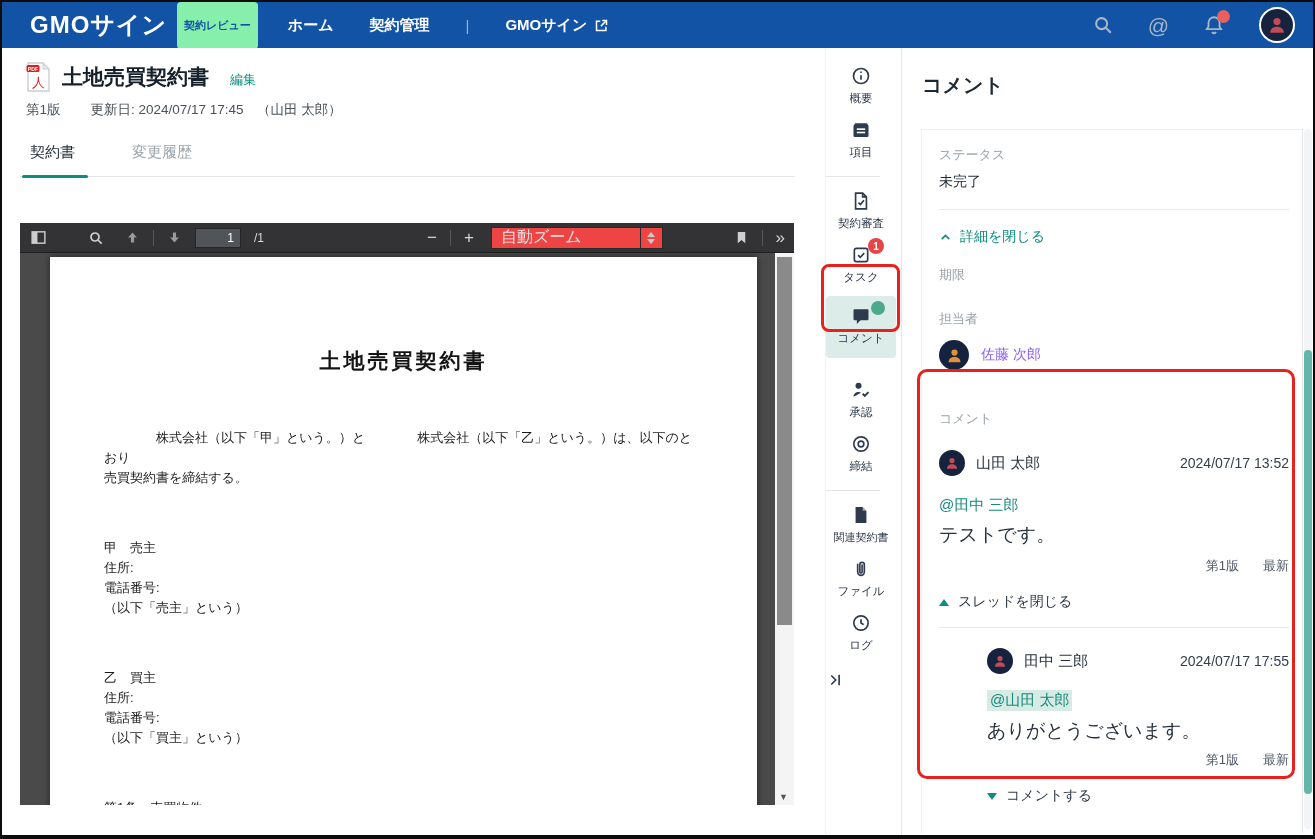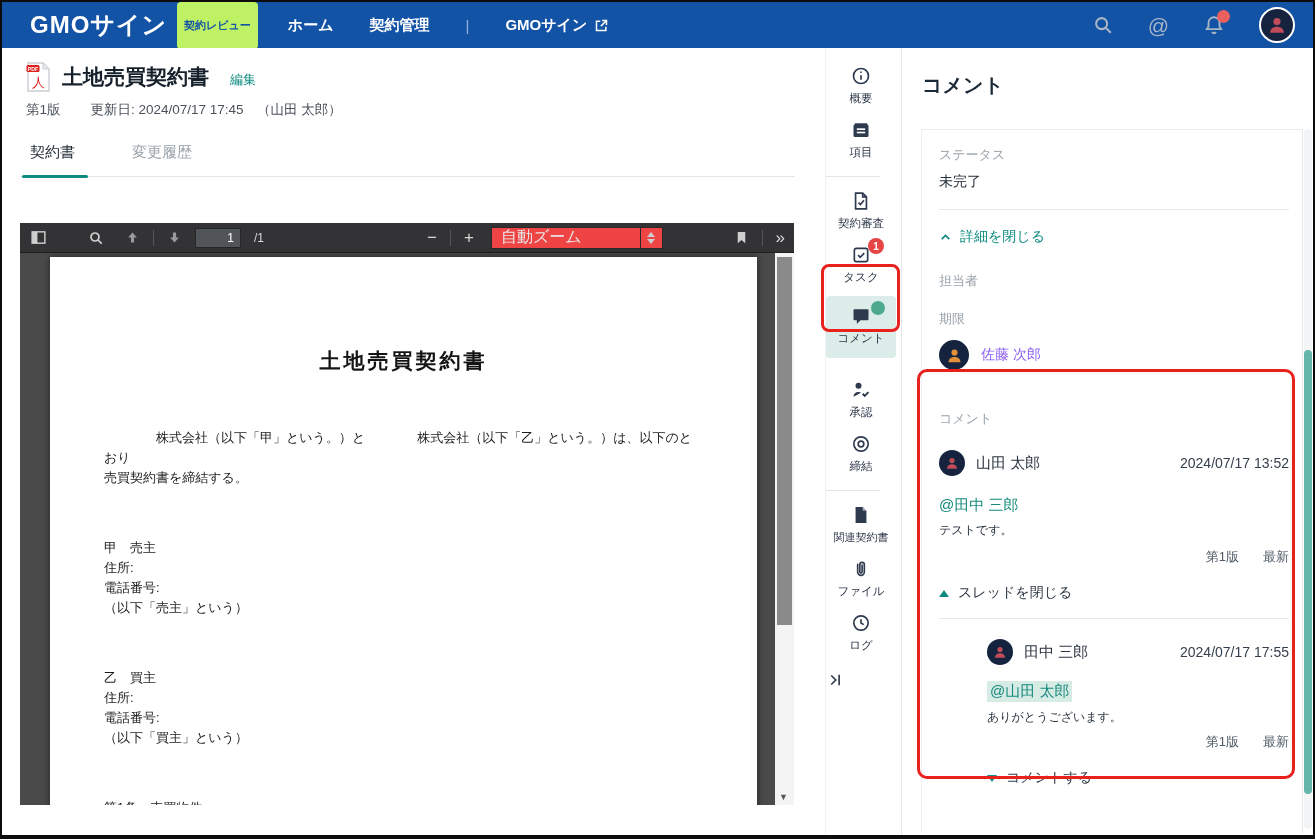--- a/index.html
+++ b/index.html
@@ -4,21 +4,21 @@
 <style>
   * { margin:0; padding:0; box-sizing:border-box; }
   body { background:#fff; font-family:"Liberation Sans","DejaVu Sans",sans-serif; }
   .app { position:relative; width:1315px; height:839px; background:#fff; overflow:hidden;
          border:2px solid #0c0c0c; border-bottom-width:4px; }
 
   
   .navbar { position:absolute; top:0; left:0; right:0; height:46px; background:#1253a6;
             display:flex; align-items:center; padding:0 12px 0 28px; }
   .logo { color:#fff; font-size:24px; font-weight:800; letter-spacing:1px; }
-  .logo-badge { margin-left:10px; background:#bef264; color:#1253a6; font-size:11px; font-weight:700;
+  .logo-badge { margin-left:10px; background:#86efac; color:#1253a6; font-size:11px; font-weight:700;
                 border-radius:4px; padding:16px 7px; }
   .nav-menu { display:flex; align-items:center; gap:36px; margin-left:30px; }
   .nav-item { color:#fff; font-size:15px; cursor:pointer; display:flex; align-items:center; gap:7px;font-weight:bold; }
   .nav-item.bold { font-weight:700; }
   .nav-sep { color:#ffffff; opacity:.55; font-size:15px; }
   .nav-right { margin-left:auto; display:flex; align-items:center; gap:34px; padding-right:6px; }
   .nav-ic { color:#a9b6c6; display:block; }
   .at-glyph { color:#a9b6c6; font-size:21px; line-height:1; }
   .bell-wrap { position:relative; }
   .bell-dot { position:absolute; top:-4px; right:-5px; width:13px; height:13px; border-radius:50%;
@@ -99,21 +99,21 @@
   .p-value { font-size:14px; color:#232e3a; }
   .p-hr { height:1px; background:#e7eaec; margin:18px 0; }
   .details-link { display:flex; align-items:center; gap:8px; color:#0e8c80; font-size:14px; cursor:pointer; }
   .assignee { display:flex; align-items:center; gap:12px; margin-top:12px; }
   .assignee .name { font-size:14px; color:#8b5cf6;text-align:right; }
   .c-head { display:flex; align-items:center; gap:11px; }
   .c-head .name { font-size:15px; color:#28323e; font-weight:500; }
   .c-head .time { margin-left:auto; font-size:14px; color:#333f4d; }
   .mention { color:#168a7d; font-size:15px; display:inline-block; }
   .mention.hl { background:#d7ebe5; padding:1px 3px; }
-  .c-body { font-size:12px; color:#28323e; margin-top:7px; }
+  .c-body { font-size:19px; color:#28323e; margin-top:7px; }
   .c-meta { display:flex; justify-content:flex-end; gap:24px; font-size:13px; color:#4f5a66; }
   .toggle-row { display:flex; align-items:center; gap:9px; font-size:14px; color:#2f3a46; cursor:pointer; }
   .tri-up { width:0; height:0; border-left:5px solid transparent; border-right:5px solid transparent;
             border-bottom:7px solid #0e8c80; }
   .tri-down { width:0; height:0; border-left:5px solid transparent; border-right:5px solid transparent;
               border-top:7px solid #0e8c80; }
   .reply { margin-left:48px; }
   .panel-track { position:absolute; right:1px; width:8px; top:81px; bottom:6px; background:#f3f4f5; border-radius:4px; }
   .panel-thumb { position:absolute; right:1px; width:8px; top:302px; height:444px; background:#63b6a9; border-radius:4px; }
 
@@ -352,22 +352,22 @@
     <div class="panel-scroll">
       <div class="p-label mt16">ステータス</div>
       <div class="p-value mt9">未完了</div>
       <div class="p-hr"></div>
       <div class="details-link">
         <svg width="13" height="13" viewBox="0 0 24 24" fill="none" stroke="currentColor" stroke-width="3">
             <path d="M5 15l7-7 7 7"></path>
           </svg>
         <span>詳細を閉じる</span>
       </div>
+      <div class="p-label mt20">期限</div>
       <div class="p-label mt26">担当者</div>
-      <div class="p-label mt20">期限</div>
       <div class="assignee">
         <span class="avatar" style="width:30px;height:30px">
           <svg width="19" height="19" viewBox="0 0 24 24" fill="#e2913a">
               <circle cx="12" cy="8.3" r="3.9"></circle>
               <path d="M4.5 20.5c0-4.2 3.4-6.5 7.5-6.5s7.5 2.3 7.5 6.5z"></path>
             </svg>
         </span>
         <span class="name">佐藤 次郎</span>
       </div>
 

